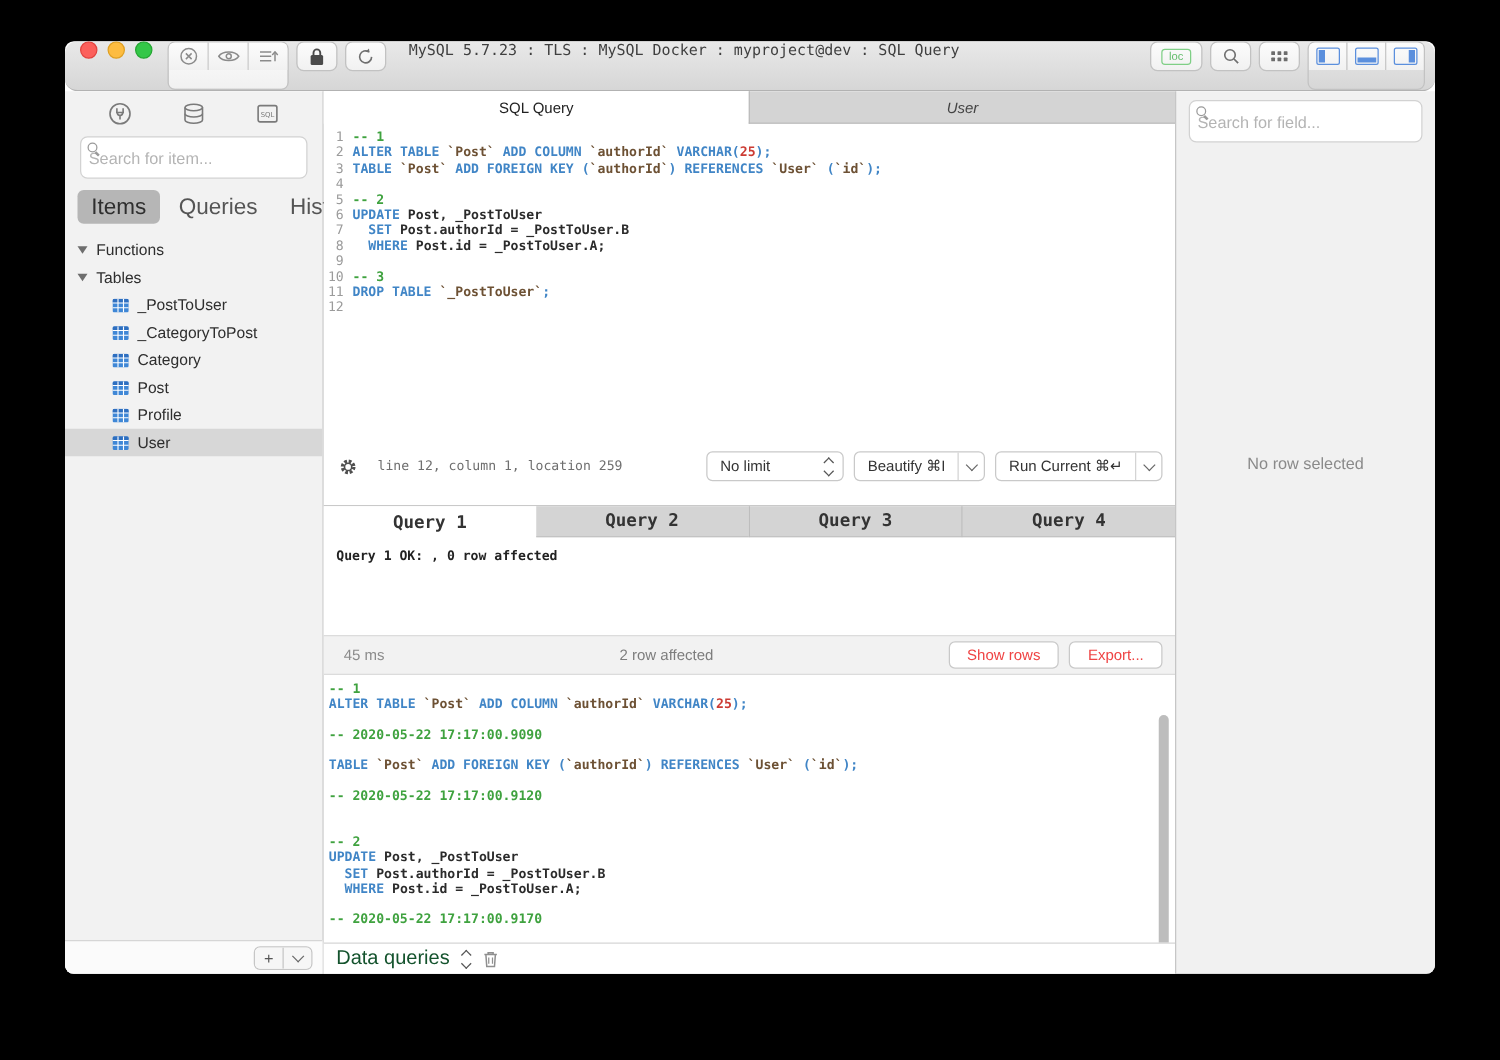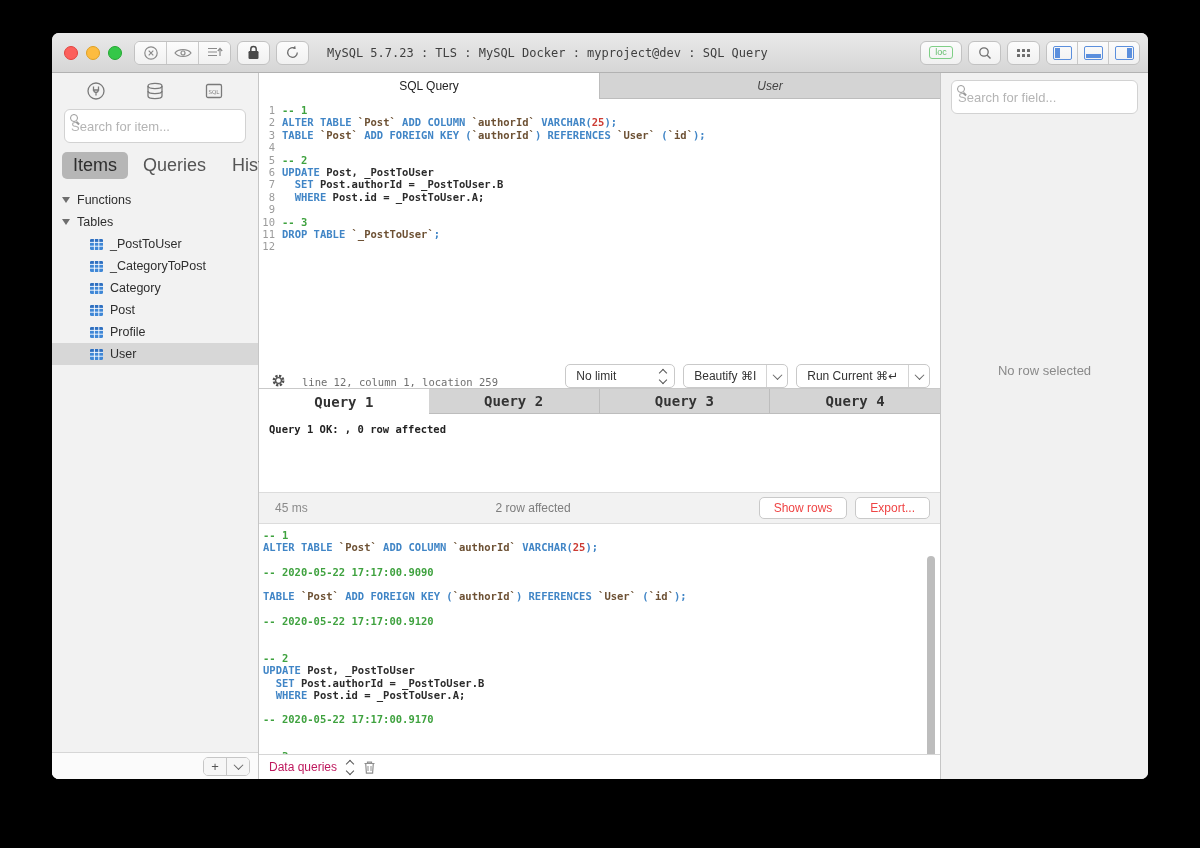--- a/index.html
+++ b/index.html
@@ -1,19 +1,19 @@
 <!DOCTYPE html>
 <html><head>
 <meta charset="utf-8">
 <style>
   html,body{margin:0;padding:0;background:#000;width:1200px;height:848px;font-family:"Liberation Sans","DejaVu Sans",sans-serif;-webkit-font-smoothing:antialiased;}
   .window{position:absolute;left:52px;top:33px;width:1096px;height:746px;background:#fff;border-radius:7px;overflow:hidden;box-shadow:0 18px 45px rgba(0,0,0,.65);display:flex;flex-direction:column;}
 
   
-  .titlebar{height:39px;flex:0 0 39px;background:linear-gradient(#e9e9e9,#d6d6d6);border-bottom:1px solid #b2b2b2;display:flex;align-items:center;padding:0 8px;gap:6px;}
+  .titlebar{height:39px;flex:0 0 39px;background:linear-gradient(#e9e9e9,#d6d6d6);border-bottom:1px solid #b2b2b2;display:flex;padding:0 8px;gap:6px;border-radius:10px;}
   .traffic{display:flex;gap:8px;margin:0 6px 0 4px;}
   .tl{width:12px;height:12px;border-radius:50%;}
   .tl.red{background:#fc605c;border:.5px solid #e2443f;}
   .tl.yellow{background:#fdbc40;border:.5px solid #dfa023;}
   .tl.green{background:#34c748;border:.5px solid #24a732;}
   .tb-group{display:flex;border:1px solid #c2c2c2;border-radius:6px;overflow:hidden;background:linear-gradient(#fcfcfc,#f1f1f1);}
   .tb-btn{width:31px;height:22px;display:flex;align-items:center;justify-content:center;background:linear-gradient(#fcfcfc,#f1f1f1);}
   .tb-group .tb-btn + .tb-btn{border-left:1px solid #c9c9c9;}
   .tb-single{border:1px solid #c2c2c2;border-radius:6px;}
   .tb-btn svg{display:block;}
@@ -70,21 +70,21 @@
   .editor-tabs{flex:0 0 26px;display:flex;}
   .etab{flex:1;display:flex;align-items:center;justify-content:center;font-size:12px;color:#222;background:#fff;}
   .etab.inactive{background:#d4d4d4;border-bottom:1px solid #bdbdbd;border-left:1px solid #bdbdbd;color:#444;font-style:italic;}
   .editor{flex:0 0 254px;display:flex;font-family:"DejaVu Sans Mono","Liberation Mono",monospace;font-size:10.5px;font-weight:bold;padding-top:5px;overflow:hidden;}
   .gutter{width:16px;flex:0 0 16px;text-align:right;color:#9b9b9b;font-weight:normal;}
   .gutter div{height:12.4px;line-height:12.4px;}
   .code{flex:1;padding-left:7px;overflow:hidden;}
   .code-line{height:12.4px;line-height:12.4px;white-space:pre;}
   .kw{color:#4085c6;} .com{color:#3fa23f;} .num{color:#cc3b33;} .id{color:#6d5134;text-align:right;} .pl{color:#2b2b2b;}
 
-  .status-bar{flex:0 0 30px;display:flex;align-items:flex-end;padding:0 10px 0 12px;gap:8px;}
+  .status-bar{flex:0 0 30px;display:flex;align-items:center;padding:0 10px 16px 12px;gap:8px;}
   .status-text{font-family:"DejaVu Sans Mono","Liberation Mono",monospace;font-size:10.5px;color:#6f6f6f;margin-left:8px;margin-right:auto;}
   .ctl{height:22px;border:1px solid #c9c9c9;border-radius:5px;background:#fff;display:flex;align-items:center;font-size:12px;color:#333;}
   .ctl .lbl{padding:0 10px;}
   .ctl .sep{width:1px;align-self:stretch;background:#d4d4d4;}
   .ctl .dd{width:20px;display:flex;align-items:center;justify-content:center;}
   .ctl.nolimit{width:100px;justify-content:space-between;padding-right:8px;}
 
   .query-tabs{flex:0 0 25px;display:flex;border-top:1px solid #c9c9c9;}
   .qtab{flex:1;display:flex;align-items:center;justify-content:center;font-family:"DejaVu Sans Mono","Liberation Mono",monospace;font-size:14px;color:#333;background:#fff;font-weight:bold;}
   .qtab.inactive{background:#d4d4d4;border-bottom:1px solid #bdbdbd;}
@@ -92,21 +92,21 @@
   .message-area{flex:0 0 69px;background:#fff;padding:9px 0 0 10px;font-family:"DejaVu Sans Mono","Liberation Mono",monospace;font-size:10.5px;font-weight:bold;color:#222;}
   .results-bar{flex:0 0 30px;background:#f2f2f2;border-top:1px solid #dcdcdc;border-bottom:1px solid #dcdcdc;display:flex;align-items:center;padding:0 10px 0 16px;}
   .elapsed{font-size:12px;color:#8b8b8b;}
   .affected{flex:1;text-align:center;font-size:12px;color:#7d7d7d;}
   .rbtn{height:20px;border:1px solid #c9c9c9;border-radius:5px;background:#fff;font-size:12px;color:#ef4444;display:flex;align-items:center;justify-content:center;padding:0 14px;}
   .rbtn + .rbtn{margin-left:8px;}
   .log{flex:1;position:relative;overflow:hidden;padding:5px 0 0 4px;font-family:"DejaVu Sans Mono","Liberation Mono",monospace;font-size:10.5px;font-weight:bold;}
   .log .code-line{height:12.3px;line-height:12.3px;}
   .scroll-pill{position:absolute;right:5px;top:32px;width:8px;height:208px;border-radius:4px;background:#bdbdbd;}
   .mid-bottom{flex:0 0 24px;background:#fff;border-top:1px solid #d6d6d6;display:flex;align-items:center;gap:10px;padding-left:10px;}
-  .mid-bottom .label{font-size:12px;color:#be185d;}
+  .mid-bottom .label{font-size:16px;color:#14532d;}
   .trash{color:#8f8f8f;}
 
   
   .right-panel{width:207px;flex:0 0 207px;background:#f1f1f1;border-left:1px solid #c6c6c6;position:relative;}
   .right-panel .search-wrap{margin:7px 10px;}
   .no-row{position:absolute;top:290px;left:0;right:0;text-align:center;font-size:13px;color:#8a8a8a;}
   .ico svg{display:block;}
 </style>
 </head>
 <body>

